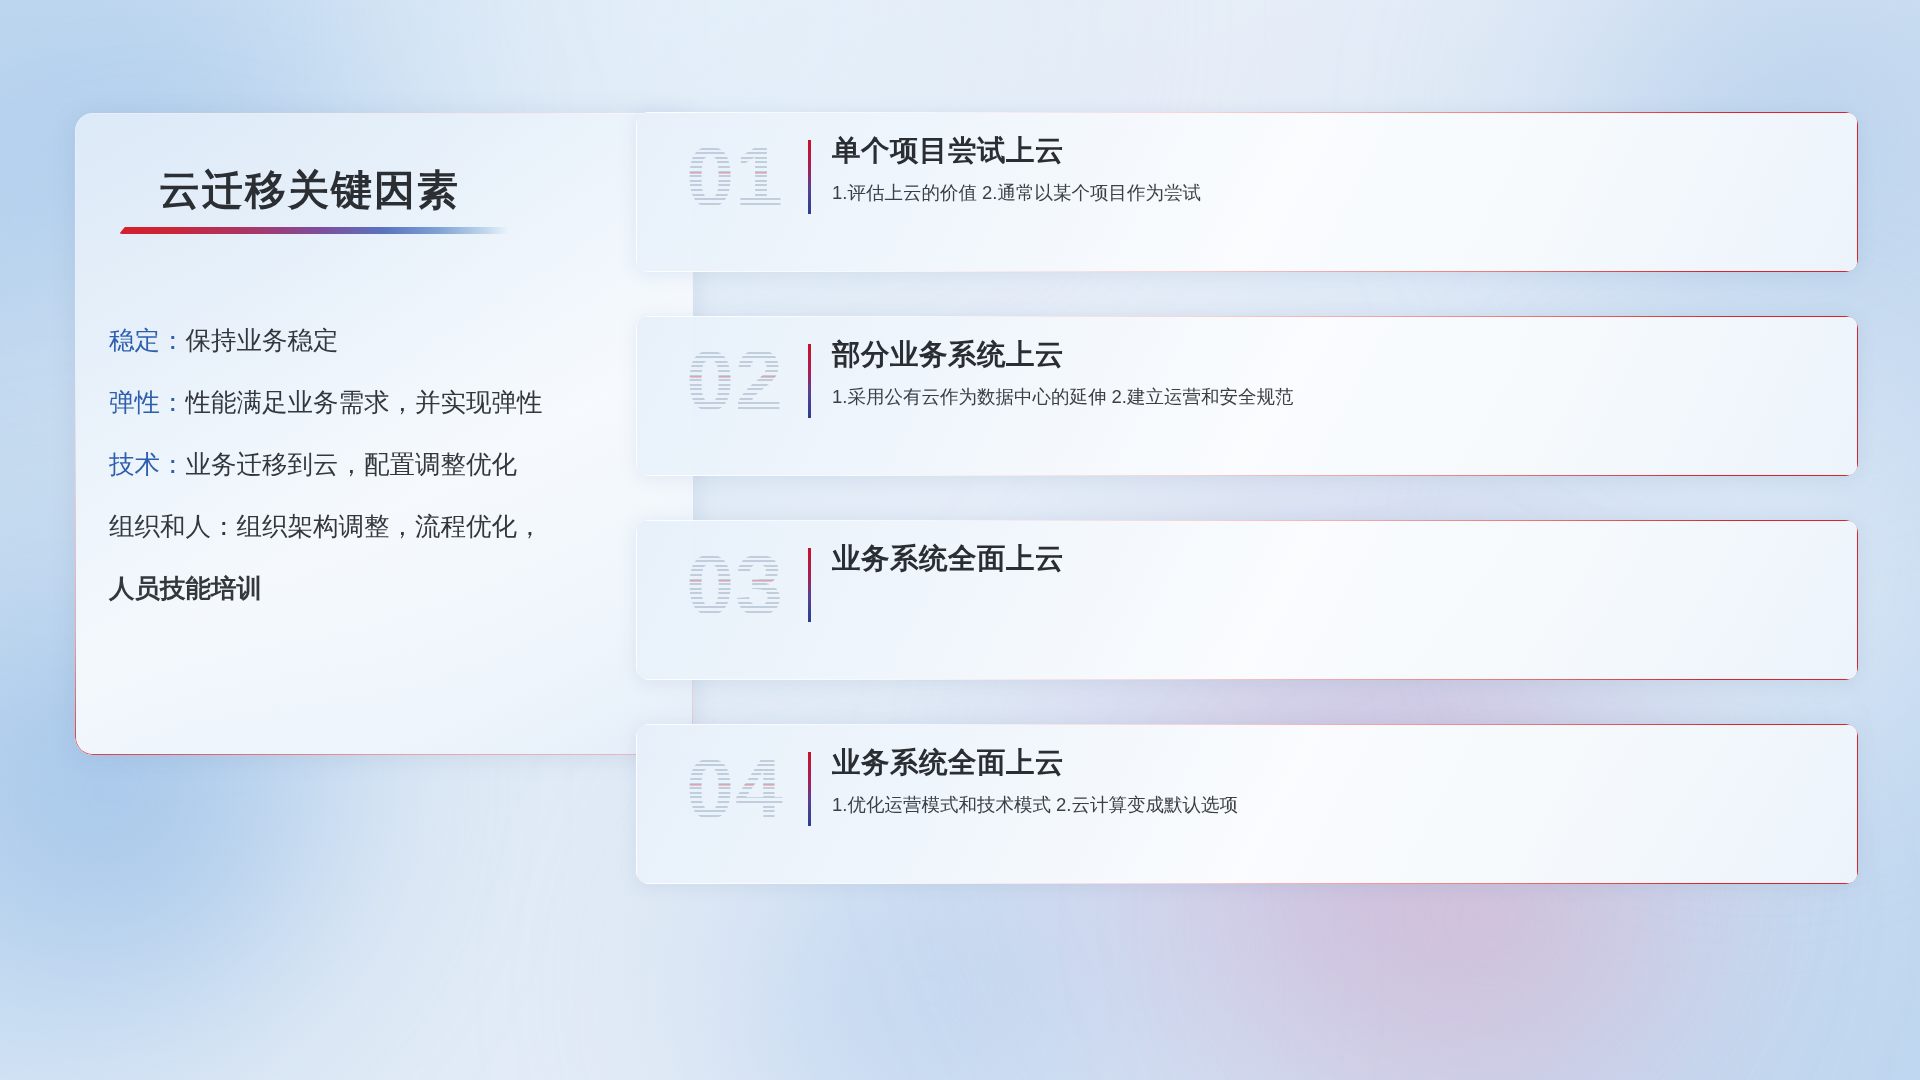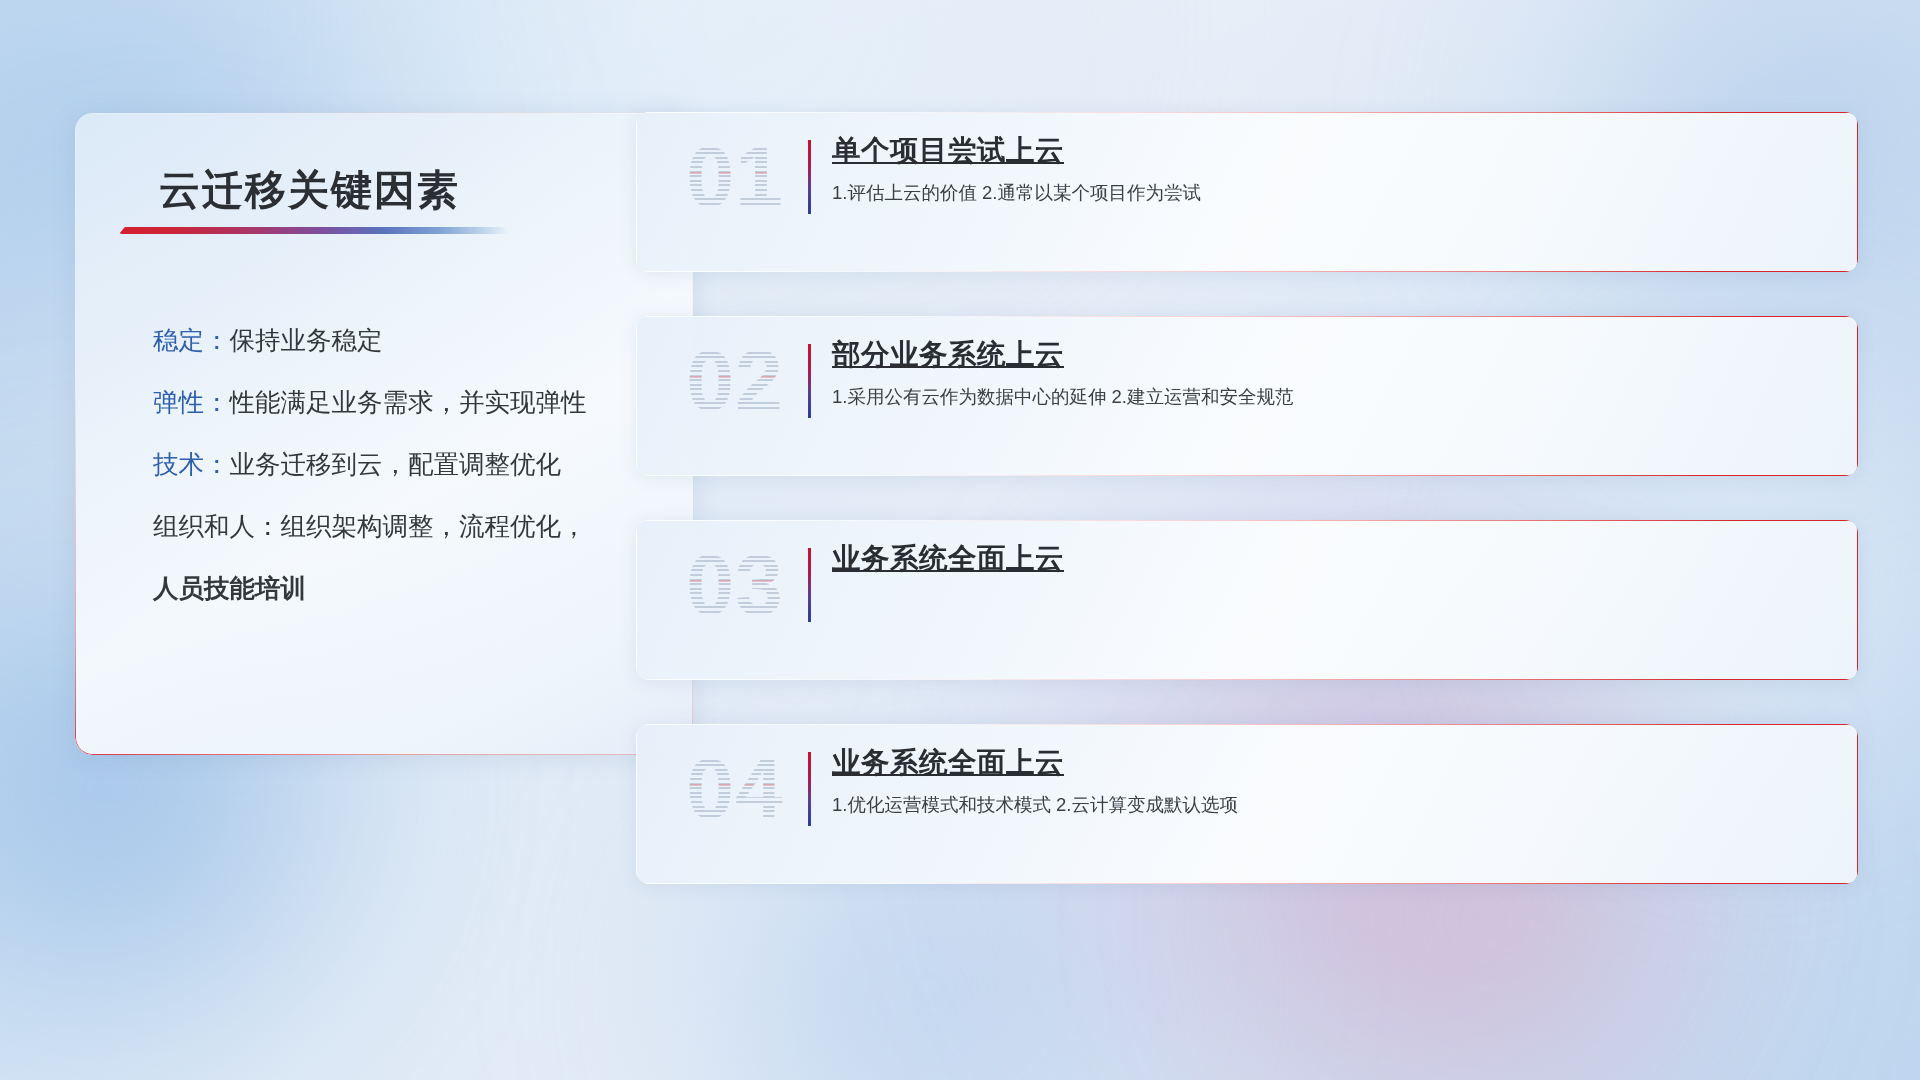--- a/index.html
+++ b/index.html
@@ -90,21 +90,21 @@
     background:linear-gradient(90deg,
       #d3202f 0%, #cc2437 13%, #a93668 34%, #7c4f9e 52%, #5a74bd 68%,
       #7fa2d4 82%, #bcd3ea 93%, rgba(214,228,243,0) 100%);
     clip-path:polygon(1.5% 0, 100% 0, 100% 100%, 0 100%);
   }
   #factor-list {
     position:absolute; left:34px; top:196px; right:18px;
   }
   .factor-row {
     display:flex; align-items:baseline;
-    font-size:25.5px; line-height:62px; white-space:nowrap;margin-left:44px;
+    font-size:25.5px; line-height:62px; white-space:nowrap;
   }
   .factor-label { font-weight:normal; }
   .factor-label.accent { color:#2d5fae; }
   .factor-label.plain  { color:#33383d; }
   .factor-text { color:#33383d; }
   .factor-row.cont { padding-left:0;font-weight:bold; }
 
   
   #cards { position:absolute; left:636px; top:112px; width:1222px; z-index:3; }
   .step-card {
@@ -163,21 +163,21 @@
         rgba(0,0,0,0) 90px, rgba(0,0,0,0) 120px);
     pointer-events:none; user-select:none;
   }
   .card-divider {
     position:absolute; left:172px; top:28px; width:2.6px; height:74px;
     background:linear-gradient(180deg,#c9112a 0%,#a81d54 38%,#5b3f93 64%,#2a3f93 100%);
   }
   .card-body { position:absolute; left:196px; top:18px; right:26px; }
   .card-title {
     font-size:28.5px; font-weight:bold; color:#2a2e33;
-    letter-spacing:.5px; white-space:nowrap; line-height:40px;text-decoration:underline;
+    letter-spacing:.5px; white-space:nowrap; line-height:40px;
   }
   .card-sub {
     margin-top:10px;
     font-size:18.5px; color:#3b4046; white-space:nowrap; line-height:26px;
   }
 </style>
 </head>
 <body>
 
 <div id="bg">

